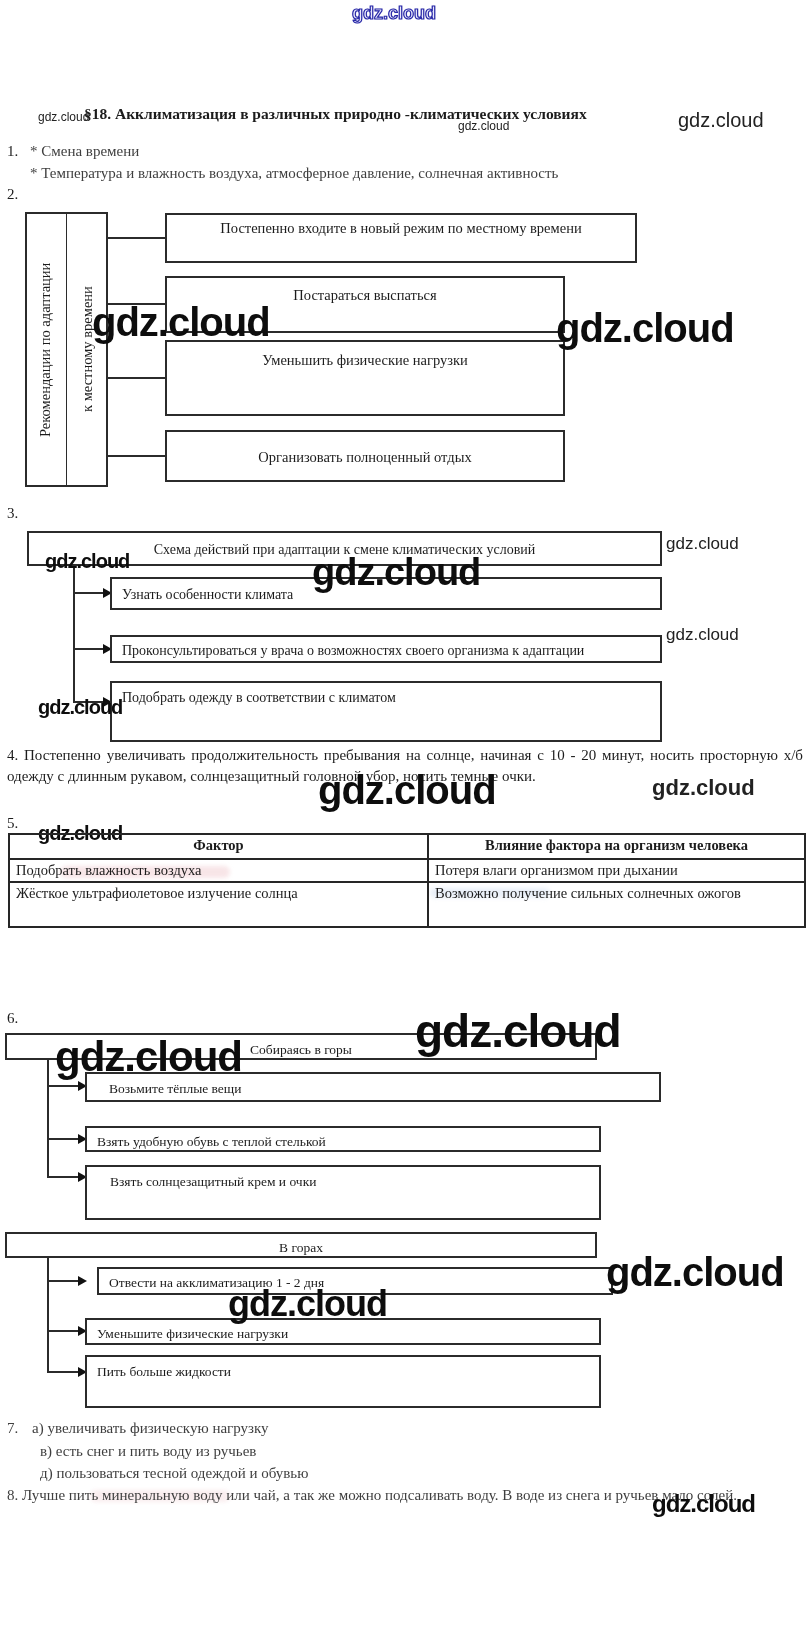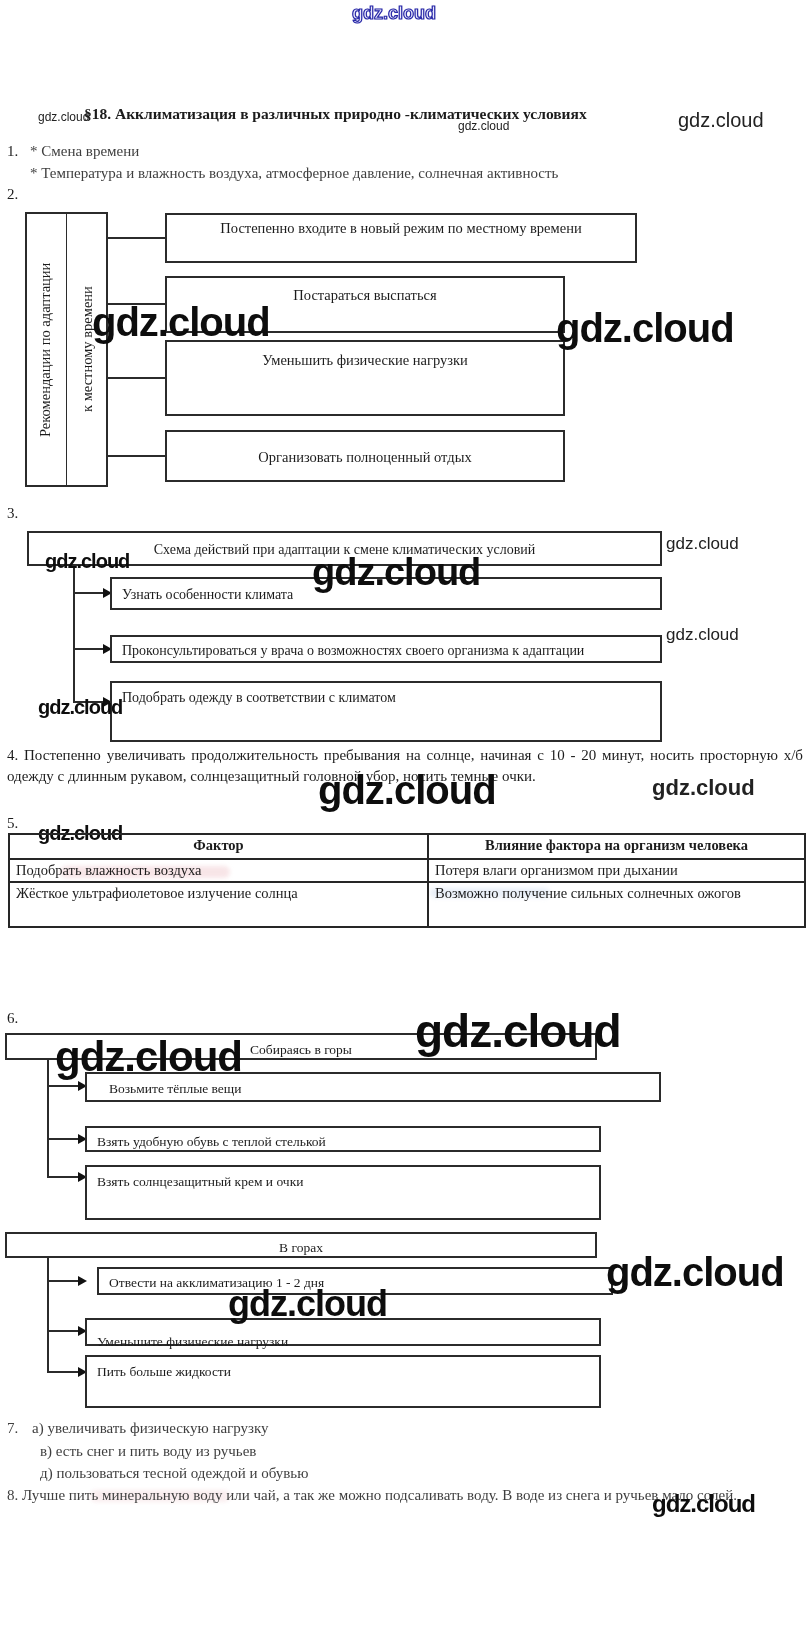--- a/index.html
+++ b/index.html
@@ -131,39 +131,39 @@
         <span class="arrowhead"></span>
       </div>
     <div class="connector" style="left:47px;top:1138px;width:38px;">
         <span class="arrowhead"></span>
       </div>
     <div class="connector" style="left:47px;top:1176px;width:38px;">
         <span class="arrowhead"></span>
       </div>
     <div class="box" style="left:85px;top:1072px;width:576px;height:30px;padding:5px 22px;font-size:13.5px;">Возьмите тёплые вещи</div>
     <div class="box" style="left:85px;top:1126px;width:516px;height:26px;padding:4px 10px;font-size:13.5px;">Взять удобную обувь с теплой стелькой</div>
-    <div class="box" style="left:85px;top:1165px;width:516px;height:55px;padding:5px 10px;font-size:13.5px;">Взять солнцезащитный крем и очки</div>
+    <div class="box" style="left:85px;top:1165px;width:516px;height:55px;padding:5px 23px;font-size:13.5px;">Взять солнцезащитный крем и очки</div>
     <div class="wm" style="left:55px;top:1036px;font-size:42px;">gdz.cloud</div>
     <div class="wm" style="left:415px;top:1008px;font-size:46px;">gdz.cloud</div>
   </div>
 
   <div>
     <div class="box box-center" style="left:5px;top:1232px;width:592px;height:26px;padding-top:4px;font-size:13.5px;">В горах</div>
     <div class="spine" style="left:47px;top:1258px;height:115px;"></div>
     <div class="connector" style="left:47px;top:1280px;width:38px;">
         <span class="arrowhead"></span>
       </div>
     <div class="connector" style="left:47px;top:1330px;width:38px;">
         <span class="arrowhead"></span>
       </div>
     <div class="connector" style="left:47px;top:1371px;width:38px;">
         <span class="arrowhead"></span>
       </div>
     <div class="box" style="left:85px;top:1267px;width:516px;height:28px;padding:4px 10px;font-size:13.5px;margin-left:12px;">Отвести на акклиматизацию 1 - 2 дня</div>
-    <div class="box" style="left:85px;top:1318px;width:516px;height:27px;padding:12px 10px;font-size:13.5px;">Уменьшите физические нагрузки</div>
+    <div class="box" style="left:85px;top:1318px;width:516px;height:27px;padding:4px 10px;font-size:13.5px;">Уменьшите физические нагрузки</div>
     <div class="box" style="left:85px;top:1355px;width:516px;height:53px;padding:5px 10px;font-size:13.5px;">Пить больше жидкости</div>
     <div class="wm" style="left:606px;top:1252px;font-size:40px;">gdz.cloud</div>
     <div class="wm" style="left:228px;top:1286px;font-size:36px;">gdz.cloud</div>
   </div>
 
   <div class="doc faded" style="left:7px;top:1418px;">7.</div>
   <div class="doc faded" style="left:32px;top:1418px;">а) увеличивать физическую нагрузку</div>
   <div class="doc faded" style="left:40px;top:1441px;">в) есть снег и пить воду из ручьев</div>
   <div class="doc faded" style="left:40px;top:1463px;">д) пользоваться тесной одеждой и обувью</div>
 

